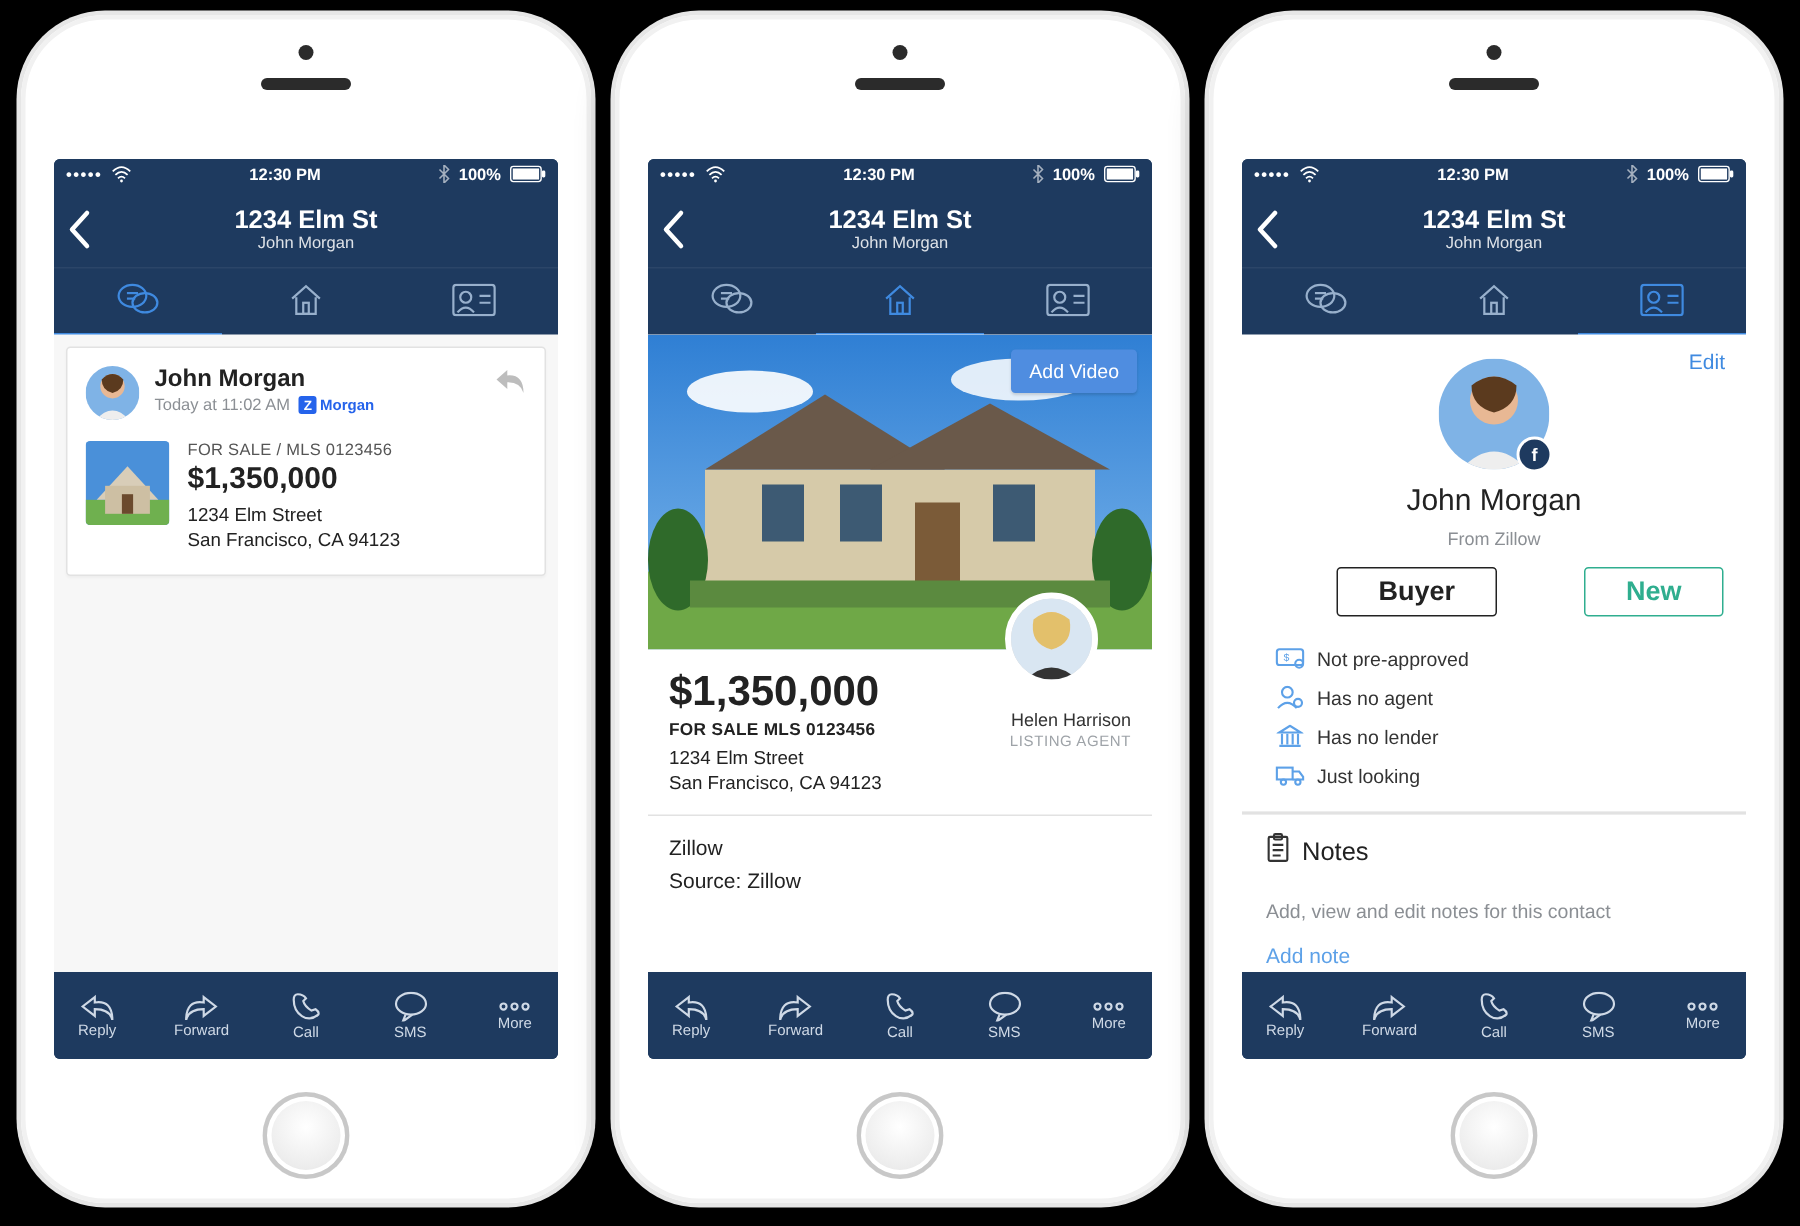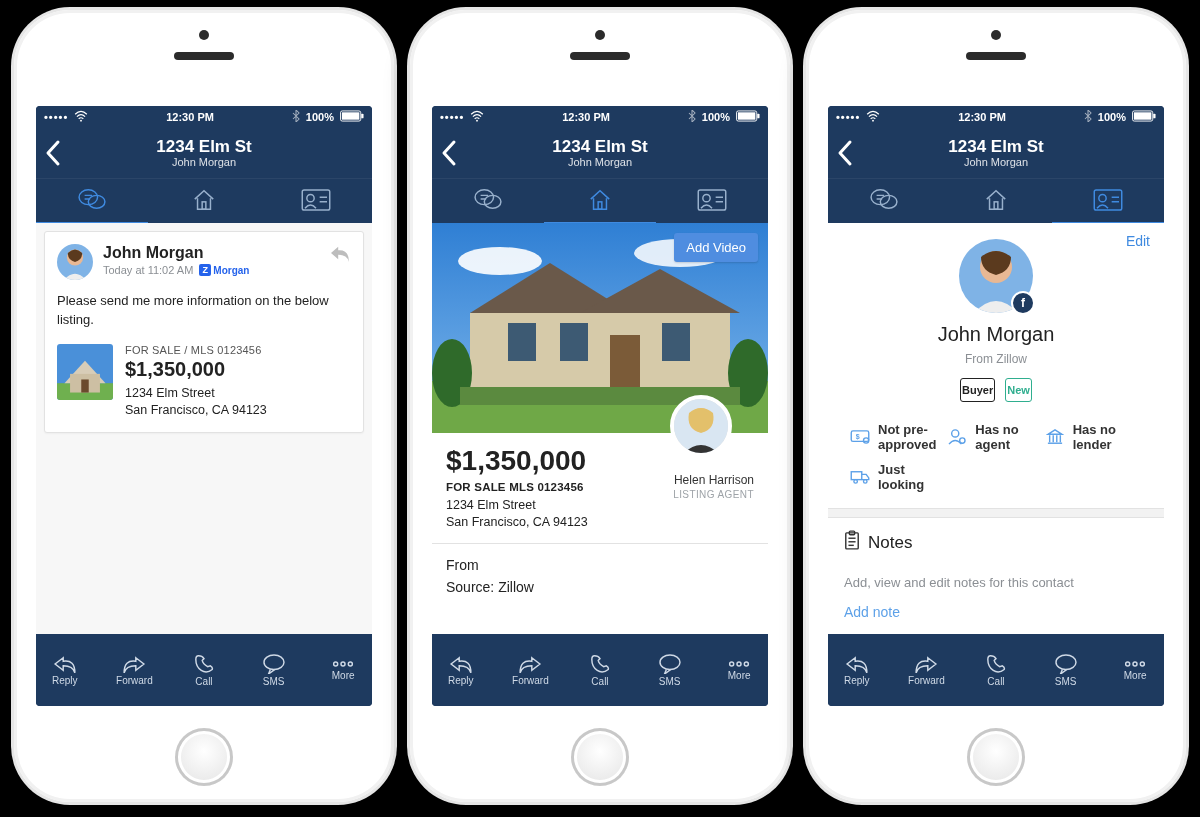--- a/index.html
+++ b/index.html
@@ -44,21 +44,21 @@
   
   .segtabs{height:44px;background:var(--navy);display:flex;align-items:center;justify-content:space-around;
     border-top:1px solid rgba(255,255,255,.06);}
   .segtab{flex:1;display:flex;align-items:center;justify-content:center;height:100%;border-bottom:3px solid transparent;
     color:#98b0cc;}
   .segtab.active{border-bottom-color:var(--accent);color:var(--accent);}
   .segtab svg{stroke:currentColor;fill:none;}
   
   .content{flex:1;background:#fff;overflow:hidden;display:flex;flex-direction:column;}
   
-  .toolbar{height:72px;background:var(--navy);display:flex;color:#cfd9e6;gap:12px;}
+  .toolbar{height:58px;background:var(--navy);display:flex;color:#cfd9e6;gap:12px;}
   .tbtn{flex:1;display:flex;flex-direction:column;align-items:center;justify-content:center;gap:2px;font-size:10px;}
   .tbtn svg{stroke:#cfd9e6;fill:none;}
   
   .msgcard{margin:8px;background:#fff;border:1px solid var(--divider);border-radius:3px;padding:12px 12px 14px;
     box-shadow:0 1px 2px rgba(0,0,0,.04);}
   .msghead{display:flex;align-items:flex-start;gap:10px;position:relative;}
   .avatar{width:36px;height:36px;border-radius:50%;overflow:hidden;flex:none;}
   .msg-name{font-weight:700;font-size:16px;}
   .msg-time{font-size:11px;color:var(--muted);display:flex;align-items:center;gap:6px;margin-top:2px;}
   .zbadge{display:inline-flex;align-items:center;gap:2px;color:#2563eb;font-weight:700;font-size:10px;}
@@ -85,24 +85,24 @@
   .spec-cols{display:flex;gap:30px;font-size:14px;}
   .spec-cols div{line-height:1.6;}
   
   .profile{display:flex;flex-direction:column;align-items:center;padding:16px 0 16px;position:relative;}
   .editbtn{position:absolute;right:14px;top:10px;color:var(--accent);font-size:14px;}
   .bigavatar{width:74px;height:74px;border-radius:50%;overflow:hidden;position:relative;}
   .fb-badge{position:absolute;right:-2px;bottom:-2px;width:20px;height:20px;border-radius:50%;background:#1e3a5f;color:#fff;display:flex;align-items:center;justify-content:center;font-size:12px;font-weight:700;border:2px solid #fff;}
   .pname{font-size:20px;font-weight:500;margin-top:10px;}
   .psource{font-size:12px;color:var(--muted);margin-top:6px;}
   .pillrow{display:flex;gap:10px;margin-top:12px;}
-  .pill{padding:5px 1px;font-size:11px;border-radius:3px;background:#fff;}
+  .pill{padding:5px 27px;font-size:18px;border-radius:3px;background:#fff;margin-left:48px;}
   .pill.buyer{border:1.5px solid #222;color:#222;font-weight:600;}
   .pill.new{border:1.5px solid var(--green);color:var(--green);font-weight:600;}
-  .status-grid{display:grid;grid-template-columns:1fr 1fr 1fr;gap:10px 0;padding:4px 22px 16px;font-size:13px;font-weight:bold;}
+  .status-grid{display:grid;grid-template-columns:1fr;gap:10px 0;padding:4px 22px 16px;font-size:13px;}
   .status-item{display:flex;align-items:center;gap:8px;color:#333;}
   .status-item .ic{width:20px;height:16px;flex:none;color:var(--lightblue);display:flex;align-items:center;justify-content:center;}
   .thickdiv{height:8px;background:#f2f2f2;border-top:1px solid var(--divider);border-bottom:1px solid var(--divider);}
   .notes{padding:12px 16px;}
   .notes-h{display:flex;align-items:center;gap:8px;font-size:17px;font-weight:500;}
   .notes-sub{font-size:13px;color:var(--muted);margin-top:20px;}
   .addnote{color:var(--lightblue);font-size:14px;margin-top:14px;display:inline-block;}
   
   .house-svg{width:100%;height:100%;display:block;}
 </style>
@@ -203,21 +203,20 @@
                     <span>Morgan</span>
               </span>
             </div>
           </div>
           <span class="reply-arrow">
             <svg width="22" height="18" viewBox="0 0 24 20">
                   <path d="M10 3 L2 10 L10 17 L10 12 Q20 12 22 20 Q22 6 10 7 Z" fill="#bdbdbd"></path>
                 </svg>
           </span>
         </div>
-        <div class="msg-body">Please send me more information on the below listing.</div>
         <div class="listing">
           <div class="thumb">
             <svg viewBox="0 0 60 60" class="house-svg">
                   <rect width="60" height="60" fill="#4a90d9"></rect>
                   <rect y="42" width="60" height="18" fill="#6fb04f"></rect>
                   <path d="M8 42 L30 18 L52 42 Z" fill="#d8cdb8"></path>
                   <rect x="14" y="32" width="32" height="20" fill="#cdbfa3"></rect>
                   <rect x="26" y="38" width="8" height="14" fill="#6b4a2d"></rect>
                 </svg>
           </div>
@@ -377,21 +376,21 @@
         </div>
         <div class="bigprice">$1,350,000</div>
         <div class="saleline">FOR SALE  MLS 0123456</div>
         <div class="addr2">
           <div>1234 Elm Street</div>
           <div>San Francisco, CA 94123</div>
         </div>
         <div class="divline"></div>
         <div class="spec-cols">
           <div>
-            <div>From</div>
+            <div>Zillow</div>
             <div>Source: Zillow</div>
           </div>
         </div>
       </div>
     </div>
 
     <div class="toolbar">
       <div class="tbtn">
             <svg width="24" height="18" viewBox="0 0 26 20">
               <path d="M11 3 L2 10 L11 17 L11 12 Q22 12 24 20 Q24 5 11 7 Z" stroke-width="1.6"></path>

